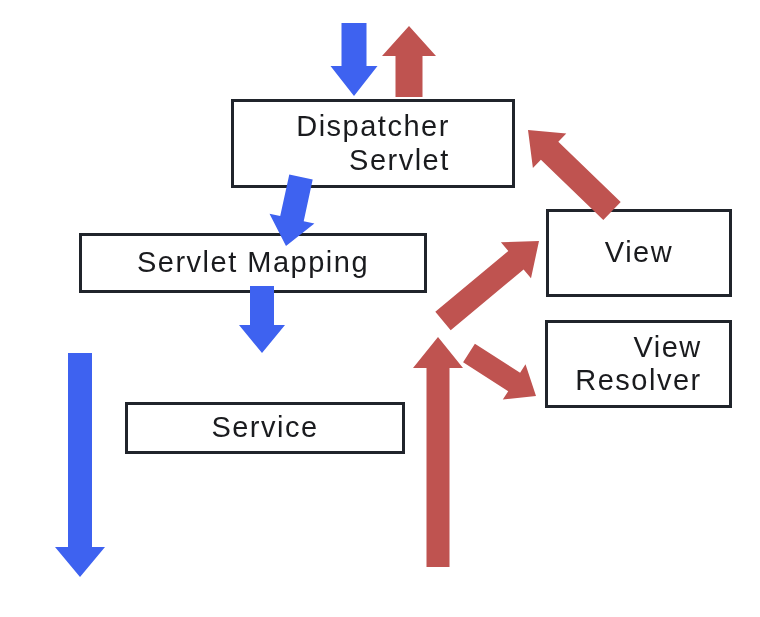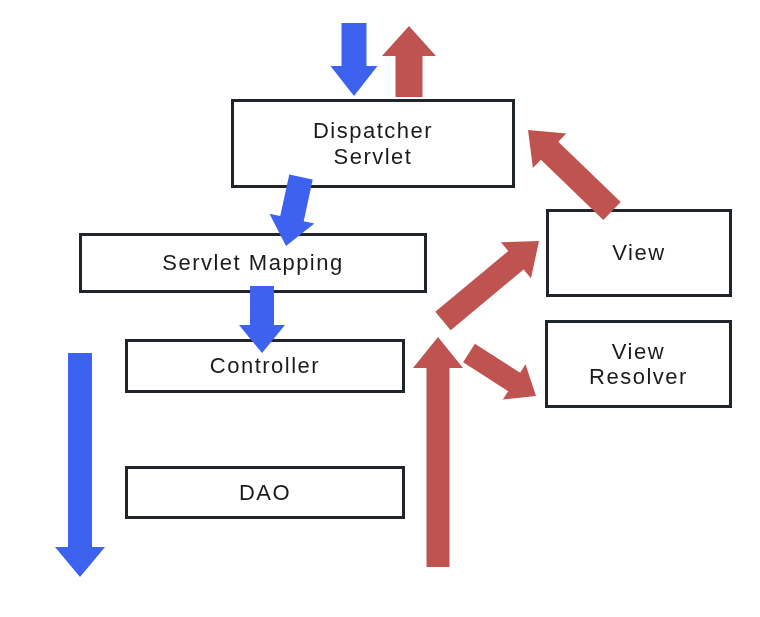--- a/index.html
+++ b/index.html
@@ -3,22 +3,22 @@
 <meta charset="utf-8">
 <style>
   html,body{margin:0;padding:0;background:#ffffff;}
   body{width:760px;height:617px;overflow:hidden;
        font-family:"Liberation Sans", sans-serif;}
   #canvas{position:relative;width:760px;height:617px;background:var(--bg,#fff);}
 
   .box{position:absolute;box-sizing:border-box;background:#ffffff;
        border:3px solid var(--border,#20242b);
        display:flex;align-items:center;justify-content:center;}
-  .box-label{white-space:pre-line;text-align:center;
-       color:var(--text,#1a1b1e);font-size:22px;line-height:1.15;
+  .box-label{white-space:pre-line;text-align:right;
+       color:var(--text,#1a1b1e);font-size:29px;line-height:1.15;
        letter-spacing:1.5px;}
 
   
   #b-dispatcher    {left:231px;top:99px; width:284px;height:89px;}
   #b-handler       {left:79px; top:233px;width:348px;height:60px;}
   #b-controller    {left:125px;top:339px;width:280px;height:54px;}
   #b-service       {left:125px;top:402px;width:280px;height:52px;}
   #b-dao           {left:125px;top:466px;width:280px;height:53px;}
   #b-db            {left:125px;top:530px;width:280px;height:47px;}
   #b-view          {left:546px;top:209px;width:186px;height:88px;}
@@ -34,28 +34,25 @@
 
   <div class="box" id="b-dispatcher">
     <span class="box-label">Dispatcher
 Servlet</span>
   </div>
 
   <div class="box" id="b-handler">
     <span class="box-label">Servlet Mapping</span>
   </div>
 
-  <div class="box" id="b-controller">
-    <span class="box-label">Controller</span>
+
+  <div class="box" id="b-service">
+    <span class="box-label">Service</span>
   </div>
 
-
-  <div class="box" id="b-dao">
-    <span class="box-label">DAO</span>
-  </div>
 
 
   <div class="box" id="b-view">
     <span class="box-label">View</span>
   </div>
 
   <div class="box" id="b-view-resolver">
     <span class="box-label">View
 Resolver</span>
   </div>

